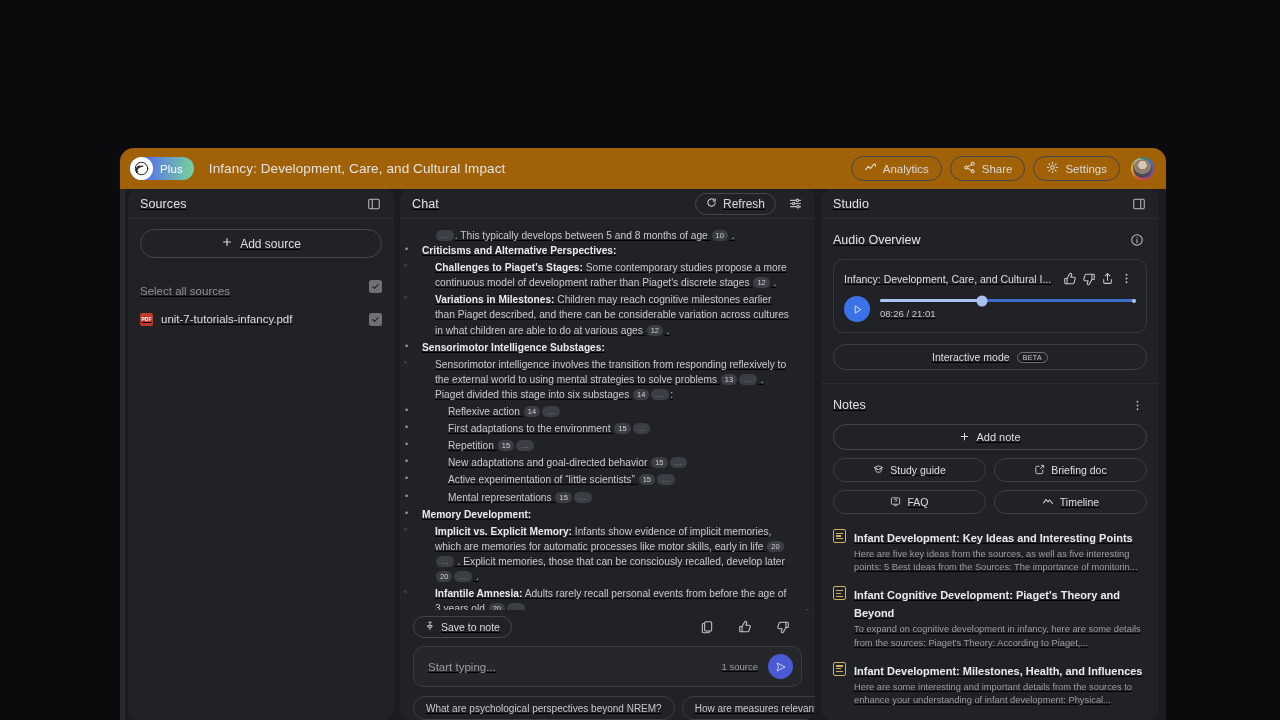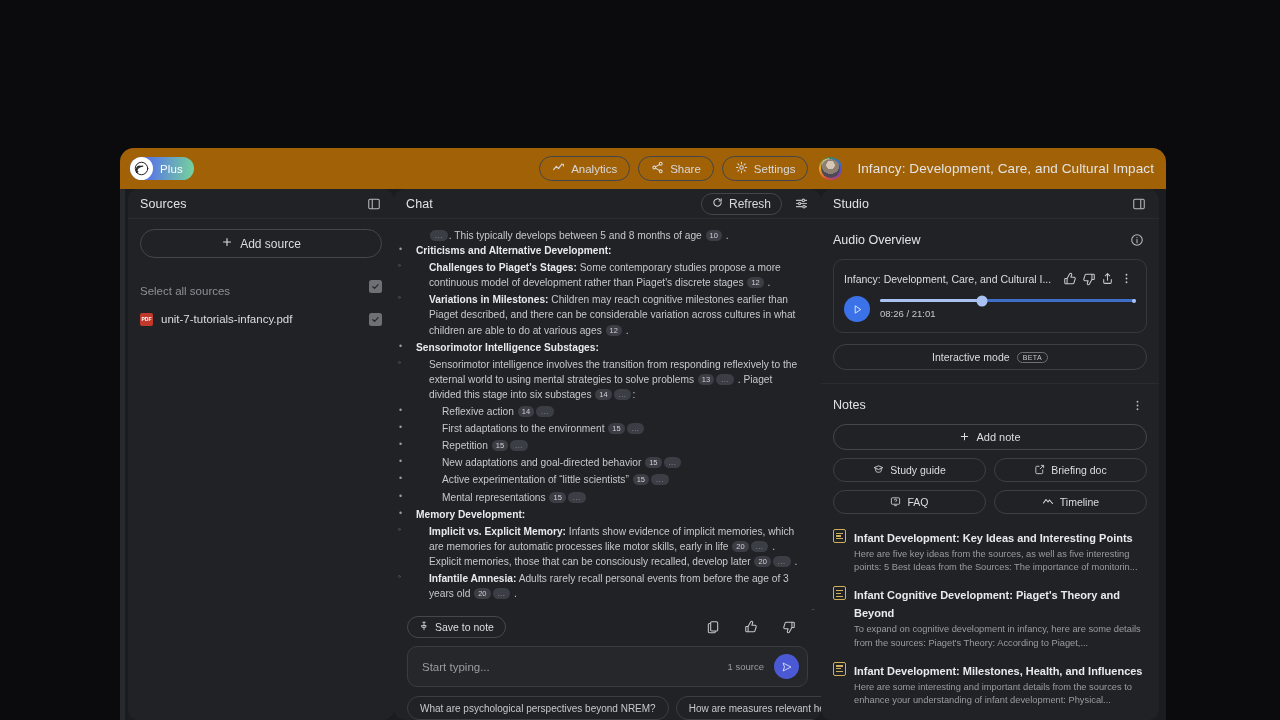--- a/index.html
+++ b/index.html
@@ -75,22 +75,22 @@
     position: relative;
     flex: 0 0 23px;
   }
   #avatar::after {
     content: ""; position: absolute; inset: 2px; border-radius: 50%;
     background: radial-gradient(circle at 50% 32%, #d7c6b3 0 26%, #8d7f72 27% 55%, #4d4a55 56% 100%);
   }
 
   
   #panels {
-    flex: 1 1 auto; display: flex; 
-    padding: 0 7px 0 8px; min-height: 0;
+    flex: 1 1 auto; display: flex; gap: 6px;
+    padding: 0 7px 0 8px; min-height: 0; text-decoration: underline;
   }
   .panel {
     background: #212226; border-radius: 11px;
     display: flex; flex-direction: column; min-height: 0;
     position: relative; overflow: hidden;
   }
   #sources-panel { width: 266px; flex: 0 0 266px; }
   #chat-panel    { flex: 1 1 auto; }
   #studio-panel  { width: 338px; flex: 0 0 338px; }
 
@@ -291,20 +291,22 @@
       <div id="plus-logo">
         <svg width="15" height="15" viewBox="0 0 24 24" fill="none" stroke="#222" stroke-width="2" stroke-linecap="round">
           <path d="M4 18a10 10 0 0 1 10-10"></path>
           <path d="M4 13.5a5.5 5.5 0 0 1 5.5-5.5"></path>
           <circle cx="5.4" cy="17" r="1.6" fill="#222" stroke="none"></circle>
           <circle cx="12" cy="12" r="10" stroke="#222" stroke-width="1.6"></circle>
         </svg>
       </div>
       <span id="plus-label">Plus</span>
     </div>
+    <div id="nb-title">Infancy: Development, Care, and Cultural Impact</div>
+
     <div id="topbar-right">
       <div class="pill-btn">
         <span>
           <svg width="13" height="13" viewBox="0 0 24 24" fill="none" stroke="#d7d8db" stroke-width="2.2" stroke-linecap="round" stroke-linejoin="round">
             <path d="M3 16l5-6 4 4 6-8"></path>
               <path d="M18 6h3v3"></path>
           </svg>
         </span>
         <span>Analytics</span>
       </div>
@@ -323,22 +325,20 @@
         <span>
           <svg width="13" height="13" viewBox="0 0 24 24" fill="none" stroke="#d7d8db" stroke-width="1.9">
             <circle cx="12" cy="12" r="3.2"></circle>
             <path d="M12 2.5v2.6M12 18.9v2.6M21.5 12h-2.6M5.1 12H2.5M18.7 5.3l-1.8 1.8M7.1 16.9l-1.8 1.8M18.7 18.7l-1.8-1.8M7.1 7.1L5.3 5.3" stroke-linecap="round"></path>
           </svg>
         </span>
         <span>Settings</span>
       </div>
       <div id="avatar"></div>
     </div>
-
-    <div id="nb-title">Infancy: Development, Care, and Cultural Impact</div>
   </div>
 
   <div id="panels">
 
     <div class="panel" id="sources-panel">
       <div class="panel-head">
         <span class="panel-title">Sources</span>
         <div class="head-right">
           <span class="icon-btn">
             <svg width="14" height="14" viewBox="0 0 24 24" fill="none" stroke="#b9bbc0" stroke-width="1.8">
@@ -399,21 +399,21 @@
                 <circle cx="9" cy="12" r="1.9" fill="#212226"></circle>
                 <circle cx="16" cy="17" r="1.9" fill="#212226"></circle>
             </svg>
           </span>
         </div>
       </div>
 
       <div id="chat-scroll">
         <div id="chat-content">
             <div class="lvl2"><span class="cite dots">...</span>. This typically develops between 5 and 8 months of age <span class="cite">10</span> .</div>
-            <div class="bullet-line lvl1"><span class="bdot">•</span><b>Criticisms and Alternative Development:</b></div>
+            <div class="bullet-line lvl1"><span class="bdot">•</span><b>Criticisms and Alternative Perspectives:</b></div>
             <div class="bullet-line lvl2 hollow"><span class="bdot">◦</span><b>Challenges to Piaget's Stages:</b> Some contemporary studies propose a more continuous model of development rather than Piaget's discrete stages <span class="cite">12</span> .</div>
             <div class="bullet-line lvl2 hollow"><span class="bdot">◦</span><b>Variations in Milestones:</b> Children may reach cognitive milestones earlier than Piaget described, and there can be considerable variation across cultures in what children are able to do at various ages <span class="cite">12</span> .</div>
             <div class="bullet-line lvl1"><span class="bdot">•</span><b>Sensorimotor Intelligence Substages:</b></div>
             <div class="bullet-line lvl2 hollow"><span class="bdot">◦</span>Sensorimotor intelligence involves the transition from responding reflexively to the external world to using mental strategies to solve problems <span class="cite">13</span><span class="cite dots">...</span> . Piaget divided this stage into six substages <span class="cite">14</span><span class="cite dots">...</span>:</div>
             <div class="bullet-line lvl3"><span class="bdot">•</span>Reflexive action <span class="cite">14</span><span class="cite dots">...</span></div>
             <div class="bullet-line lvl3"><span class="bdot">•</span>First adaptations to the environment <span class="cite">15</span><span class="cite dots">...</span></div>
             <div class="bullet-line lvl3"><span class="bdot">•</span>Repetition <span class="cite">15</span><span class="cite dots">...</span></div>
             <div class="bullet-line lvl3"><span class="bdot">•</span>New adaptations and goal-directed behavior <span class="cite">15</span><span class="cite dots">...</span></div>
             <div class="bullet-line lvl3"><span class="bdot">•</span>Active experimentation of “little scientists” <span class="cite">15</span><span class="cite dots">...</span></div>
             <div class="bullet-line lvl3"><span class="bdot">•</span>Mental representations <span class="cite">15</span><span class="cite dots">...</span></div>

